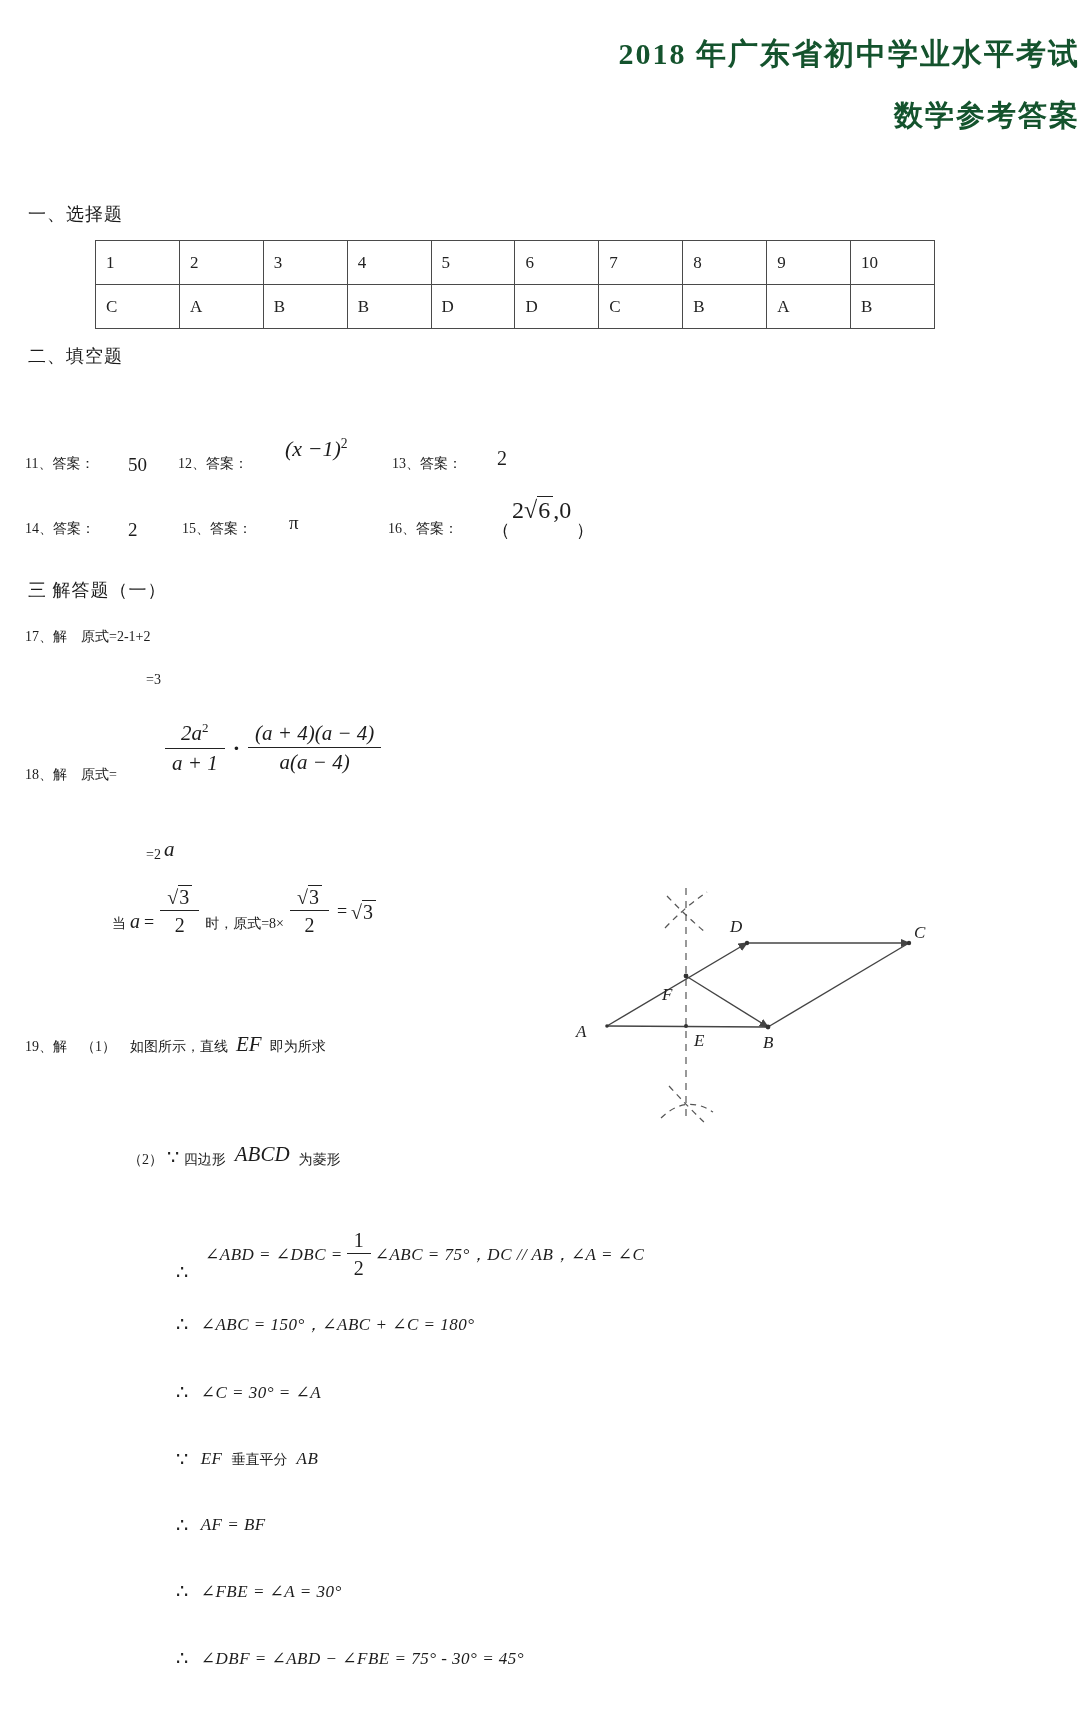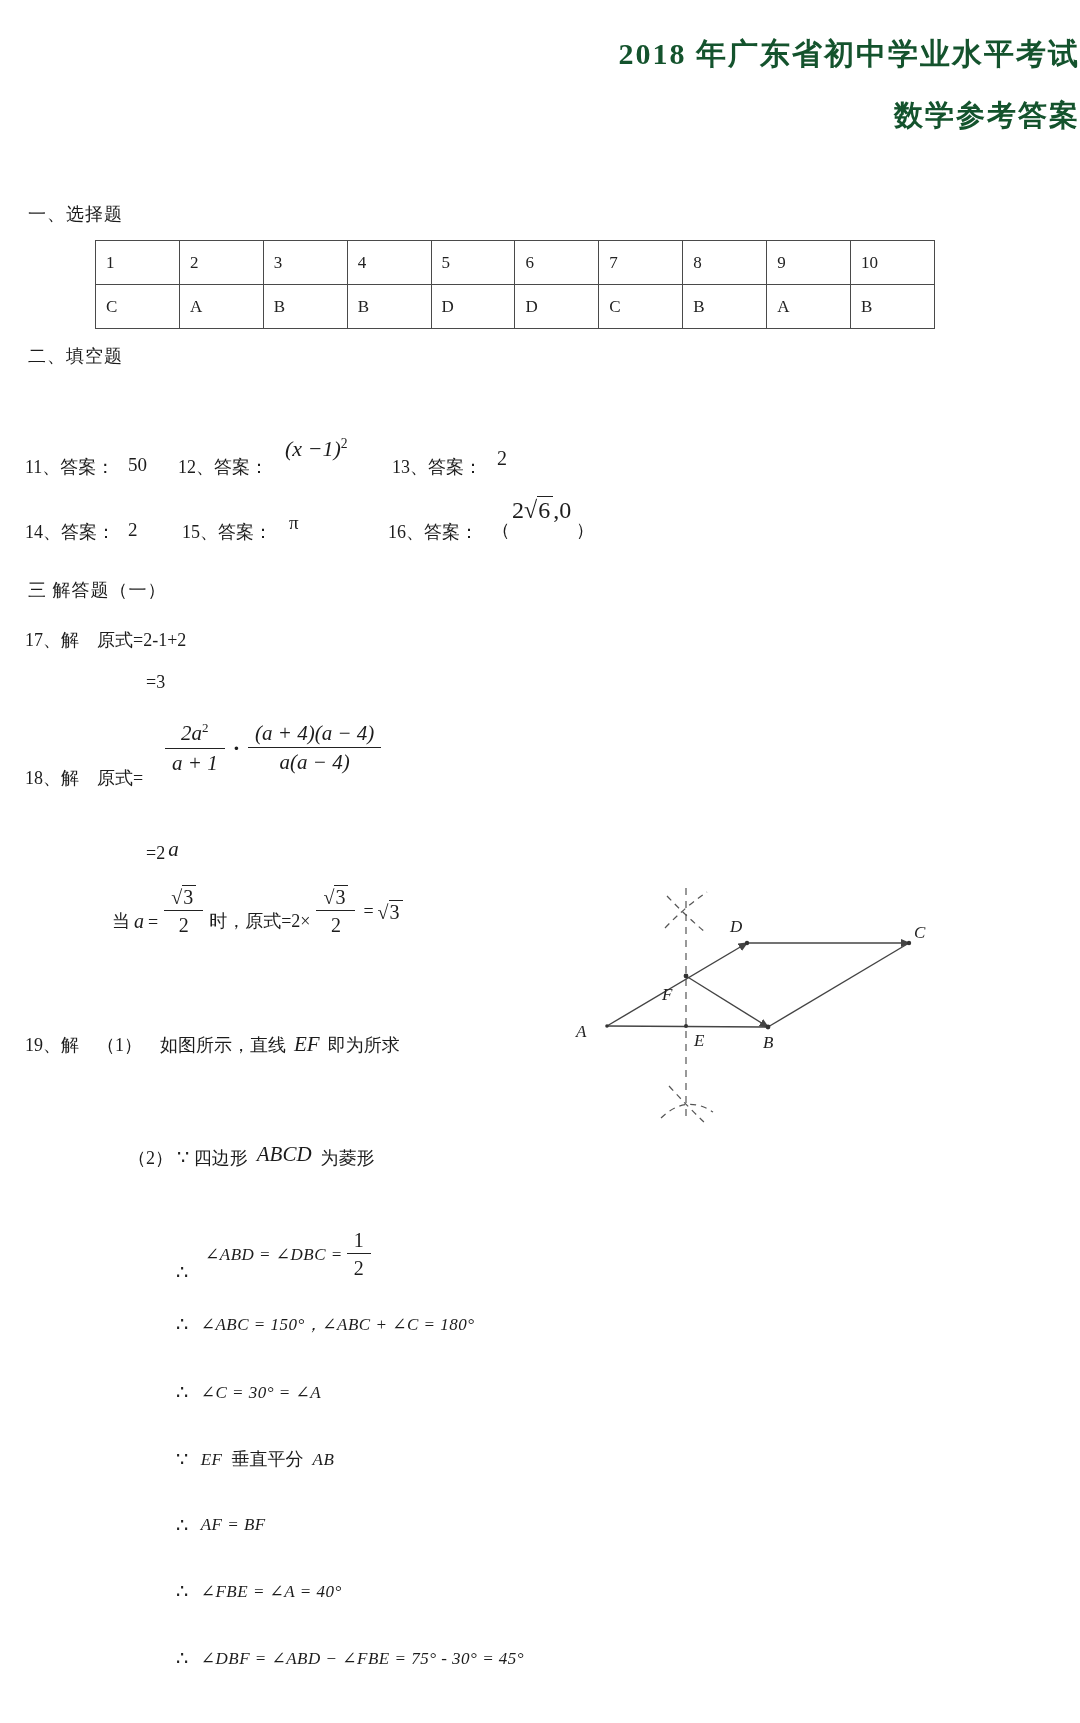--- a/index.html
+++ b/index.html
@@ -2,21 +2,21 @@
 <html><head>
 <meta charset="utf-8">
 <style>
   * { margin:0; padding:0; box-sizing:border-box; }
   html,body { background:#ffffff; }
   body {
     width:1080px; height:1723px; position:relative; overflow:hidden;
     font-family:"Liberation Serif", serif; color:#1c1c1c;
   }
   .abs { position:absolute; }
-  .cn  { font-family:"Liberation Serif", serif; font-size:18px; color:#1c1c1c; }
+  .cn  { font-family:"Liberation Serif", serif; font-size:14px; color:#1c1c1c; }
   .math{ font-family:"Liberation Serif","DejaVu Serif", serif; font-style:italic; color:#1c1c1c; }
   .mup { font-family:"Liberation Serif","DejaVu Serif", serif; font-style:normal; color:#1c1c1c; }
 
   .title { width:100%; text-align:right; font-weight:700; letter-spacing:2px; color:#14532d; }
   #title1 { top:34px; font-size:30px; }
   #title2 { top:96px; font-size:29px; }
 
   .section-heading { font-size:18px; letter-spacing:1px; }
 
   table.choice { border-collapse:collapse; table-layout:fixed; width:840px; }
@@ -130,21 +130,21 @@
 </div>
 
 <div class="abs flexrow" style="left:112px; top:852px; height:84px;">
   <span class="cn" style="padding-bottom:3px;">当</span>
   <span class="math" style="font-size:20px; padding:0 4px 3px 4px;">a</span>
   <span class="mup" style="font-size:18px; padding-bottom:3px;">=</span>
   <span class="vfrac mup" style="font-size:20px; margin:0 6px;">
     <span class="num"><span class="sqrt"><span class="sign">√</span><span class="rad">3</span></span></span>
     <span class="den">2</span>
   </span>
-  <span class="cn" style="padding-bottom:3px;">时，原式=2×</span>
+  <span class="cn" style="padding-bottom:3px;">时，原式=8×</span>
   <span class="vfrac mup" style="font-size:20px; margin:0 6px;">
     <span class="num"><span class="sqrt"><span class="sign">√</span><span class="rad">3</span></span></span>
     <span class="den">2</span>
   </span>
   <span class="mup" style="font-size:18px; padding:0 4px 14px 2px;">=</span>
   <span class="mup sqrt" style="font-size:20px; padding-bottom:12px;"><span class="sign">√</span><span class="rad">3</span></span>
 </div>
 
 <svg class="abs" style="left:548px; top:872px;" width="392" height="262" viewBox="0 0 392 262">
   <defs>
@@ -197,20 +197,21 @@
   <span class="cn">为菱形</span>
 </div>
 
 <span class="abs tmark" style="left:176px; top:1260px;">∴</span>
 <div class="abs flexmid" style="left:205px; top:1210px; height:88px;">
   <span class="math pmath">∠ABD = ∠DBC =</span>
   <span class="vfrac mup" style="font-size:20px; margin:0 4px;">
     <span class="num">1</span>
     <span class="den">2</span>
   </span>
+  <span class="math pmath">∠ABC = 75°，DC // AB，∠A = ∠C</span>
 </div>
 
 <div class="abs proof-row" style="left:176px; top:1312px;">
   <span class="tmark">∴</span>
   <span class="math pmath">∠ABC = 150°，∠ABC + ∠C = 180°</span>
 </div>
 <div class="abs proof-row" style="left:176px; top:1380px;">
   <span class="tmark">∴</span>
   <span class="math pmath">∠C = 30° = ∠A</span>
 </div>
@@ -221,18 +222,18 @@
     <span class="cn" style="padding:0 5px;">垂直平分</span>
     <span class="math pmath">AB</span>
   </span>
 </div>
 <div class="abs proof-row" style="left:176px; top:1513px;">
   <span class="tmark">∴</span>
   <span class="math pmath">AF = BF</span>
 </div>
 <div class="abs proof-row" style="left:176px; top:1579px;">
   <span class="tmark">∴</span>
-  <span class="math pmath">∠FBE = ∠A = 40°</span>
+  <span class="math pmath">∠FBE = ∠A = 30°</span>
 </div>
 <div class="abs proof-row" style="left:176px; top:1646px;">
   <span class="tmark">∴</span>
   <span class="math pmath">∠DBF = ∠ABD − ∠FBE = 75° - 30° = 45°</span>
 </div>
 
 </body></html>

